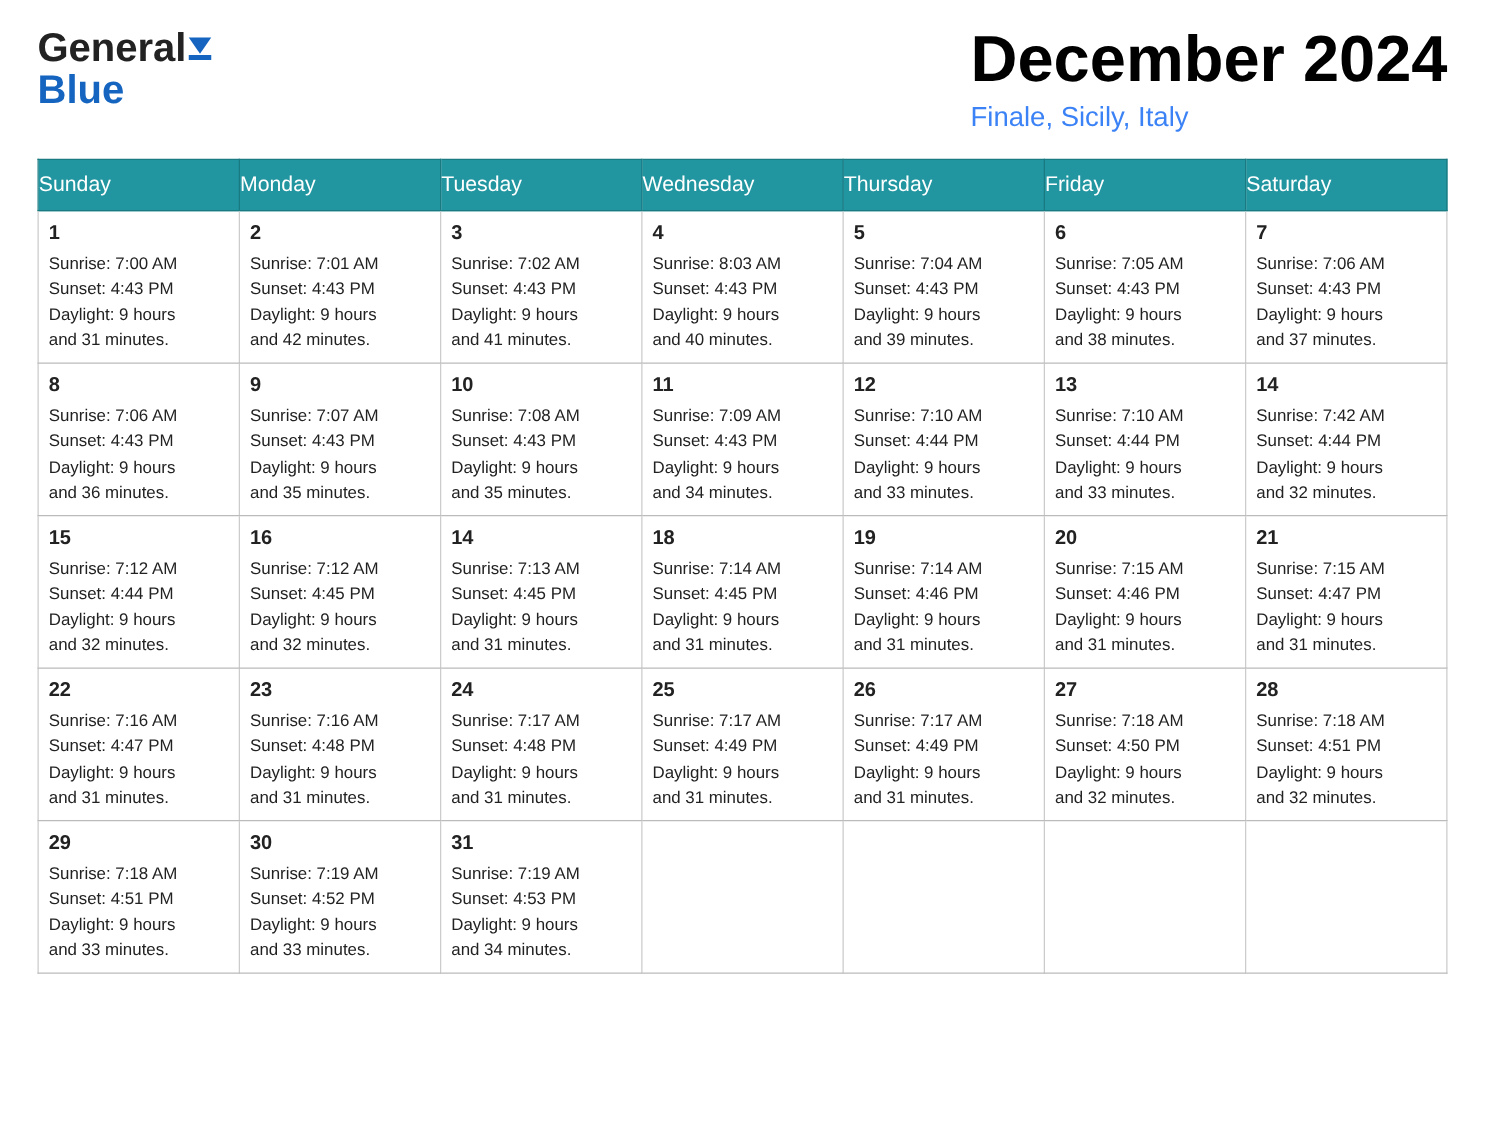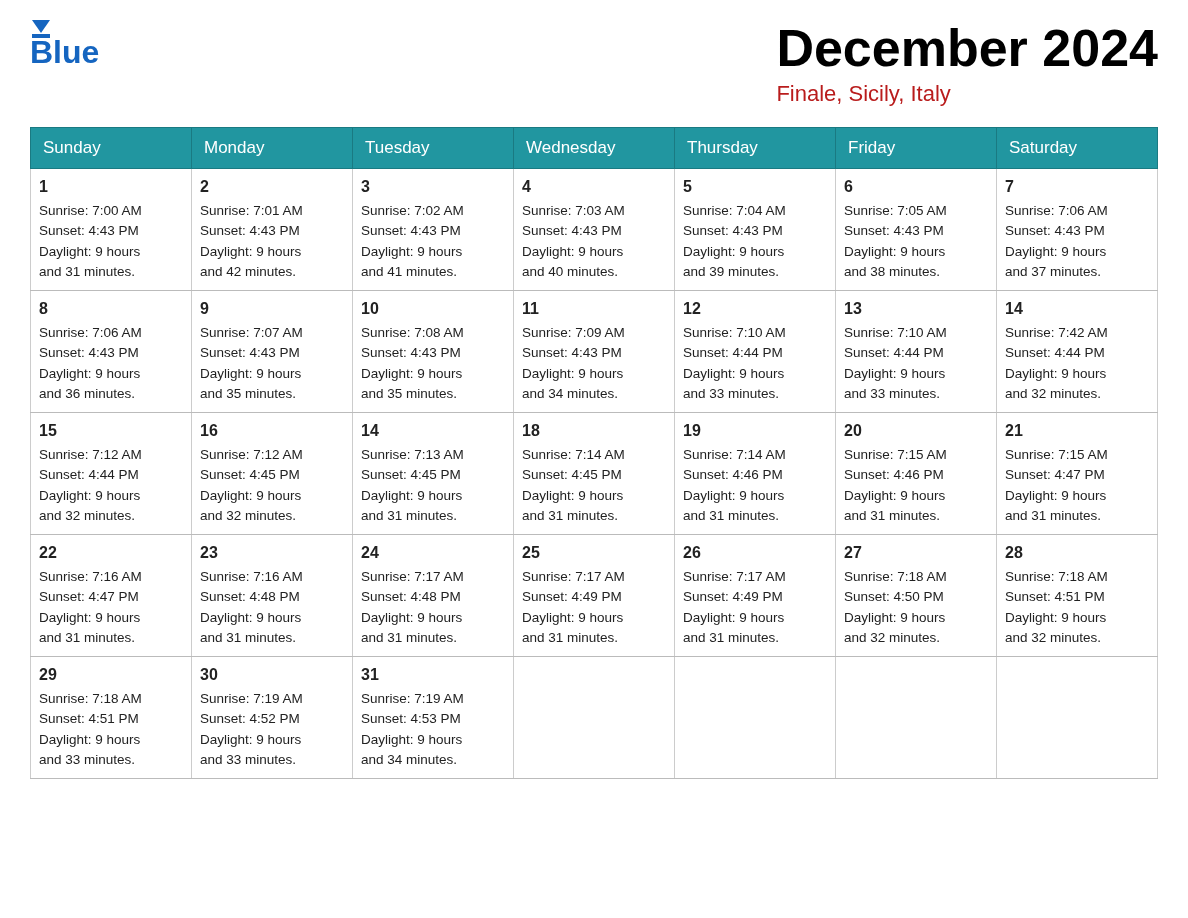--- a/index.html
+++ b/index.html
@@ -24,34 +24,34 @@
     .title-block {
     }
     .month-title {
       font-size: 52px;
       font-weight: bold;
       color: #000;
       line-height: 1.1;
     }
     .location-title {
       font-size: 22px;
-      color: #b91c1c;
+      color: #3b82f6;
       margin-top: 4px;
     }
     .calendar-table {
       width: 100%;
       border-collapse: collapse;
       border: 1px solid #aaa;
     }
     .calendar-table th {
       background: #2196a0;
       color: #fff;
       font-size: 17px;
       font-weight: normal;
-      padding: 10px 12px;
+      padding: 10px 0;
       text-align: left;
       border: 1px solid #1a7a82;
     }
     .calendar-table td {
       vertical-align: top;
       padding: 6px 8px 8px 8px;
       border: 1px solid #ccc;
       width: 14.28%;
       min-height: 100px;
       font-size: 13.5px;
@@ -104,20 +104,21 @@
       background: #1565c0;
       margin-top: 1px;
     }
   </style>
 </head>
 <body>
 
 <div class="header">
   <div class="logo">
     <div class="logo-wrapper">
+      <span class="logo-general">General</span>
       <div class="logo-icon">
         <div class="logo-arrow"></div>
         <div class="logo-bar"></div>
       </div>
     </div>
     <div style="margin-left:0; margin-top:-4px;">
       <span class="logo-blue-text" style="font-size:32px; font-weight:bold;">Blue</span>
     </div>
   </div>
   <div class="title-block">
@@ -156,21 +157,21 @@
         </td>
         <td>
           <span class="day-number">3</span>
           <span>Sunrise: 7:02 AM</span><br>
           <span>Sunset: 4:43 PM</span><br>
           <span>Daylight: 9 hours</span><br>
           <span>and 41 minutes.</span>
         </td>
         <td>
           <span class="day-number">4</span>
-          <span>Sunrise: 7:03 AM</span><br>
+          <span>Sunrise: 8:03 AM</span><br>
           <span>Sunset: 4:43 PM</span><br>
           <span>Daylight: 9 hours</span><br>
           <span>and 40 minutes.</span>
         </td>
         <td>
           <span class="day-number">5</span>
           <span>Sunrise: 7:04 AM</span><br>
           <span>Sunset: 4:43 PM</span><br>
           <span>Daylight: 9 hours</span><br>
           <span>and 39 minutes.</span>

